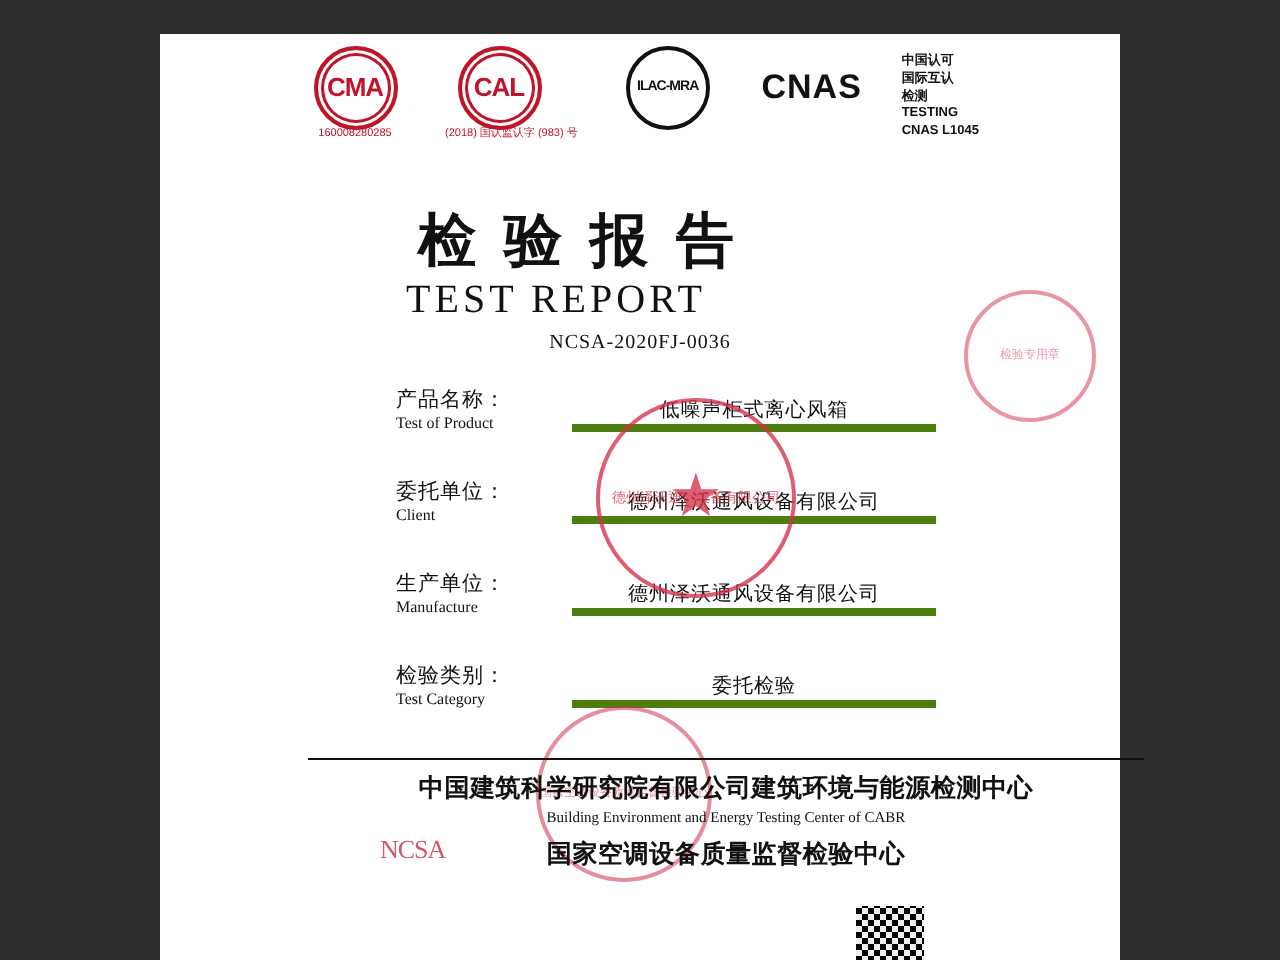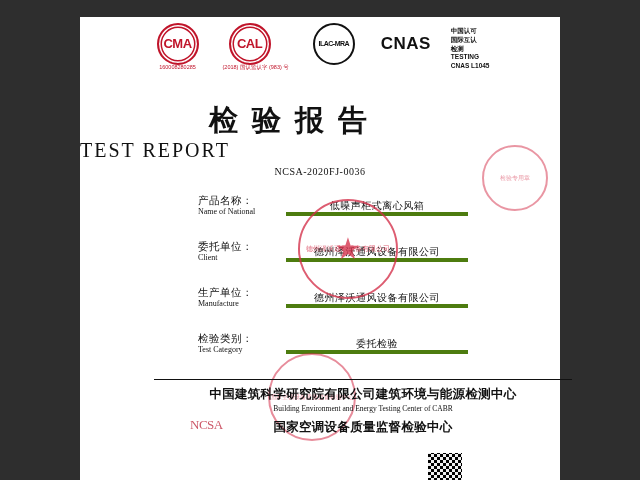--- a/index.html
+++ b/index.html
@@ -101,20 +101,21 @@
     text-indent: 14px;
     color: #111;
     font-family: "Liberation Serif", serif;
     font-weight: bold;
   }
   .title-en {
     position: absolute;
     left: 0;
     top: 122px;
     width: 396px;
+    text-align: center;
     font-size: 20px;
     letter-spacing: 2px;
     color: #111;
   }
   .doc-no {
     position: absolute;
     left: 0;
     top: 149px;
     width: 480px;
     text-align: center;
@@ -300,21 +301,21 @@
 
   <div class="title-cn">检验报告</div>
   <div class="title-en">TEST REPORT</div>
   <div class="doc-no">NCSA-2020FJ-0036</div>
 
   <div class="fields">
 
     <div class="field">
       <div class="labels">
         <div class="lab-cn">产品名称：</div>
-        <div class="lab-en">Name of National</div>
+        <div class="lab-en">Test of Product</div>
       </div>
       <div class="value-wrap">
         <span class="value">低噪声柜式离心风箱</span>
       </div>
     </div>
 
     <div class="field">
       <div class="labels">
         <div class="lab-cn">委托单位：</div>
         <div class="lab-en">Client</div>

